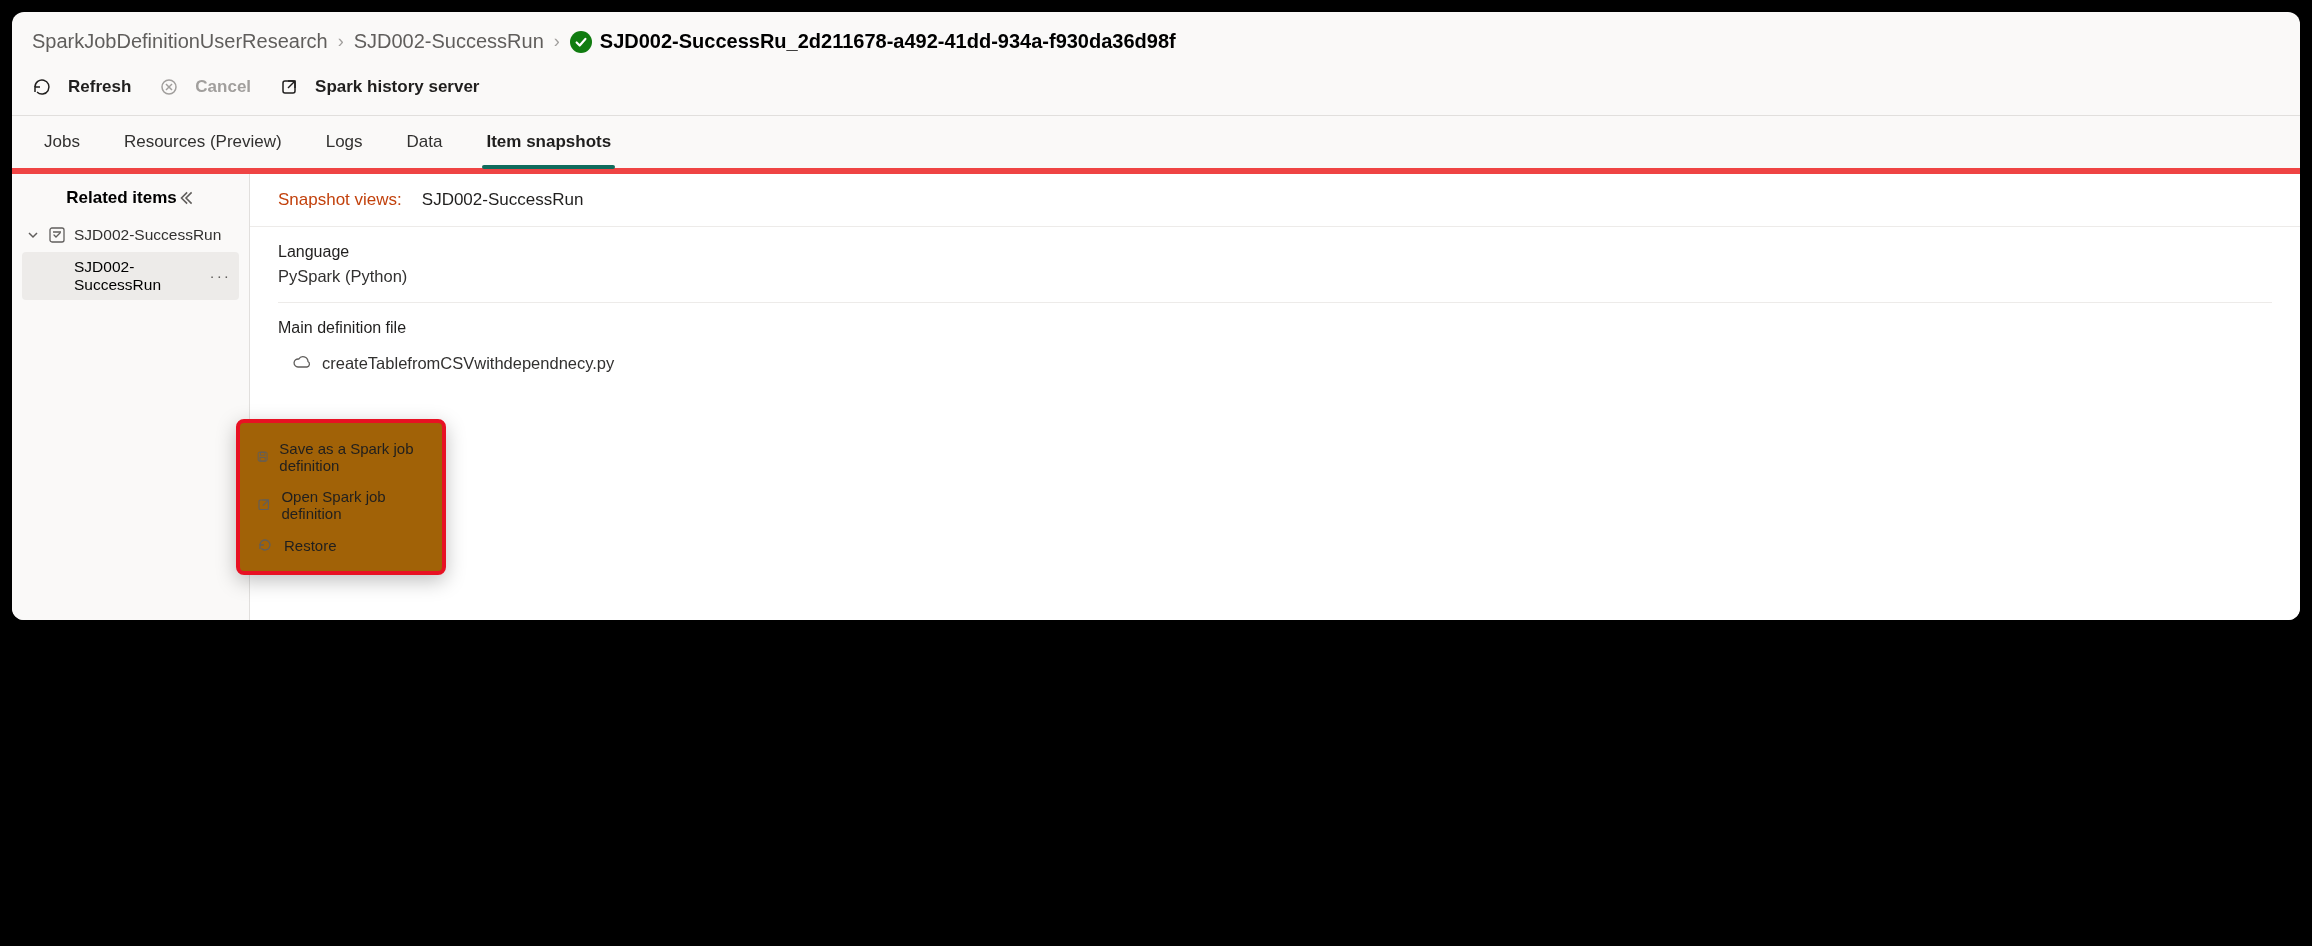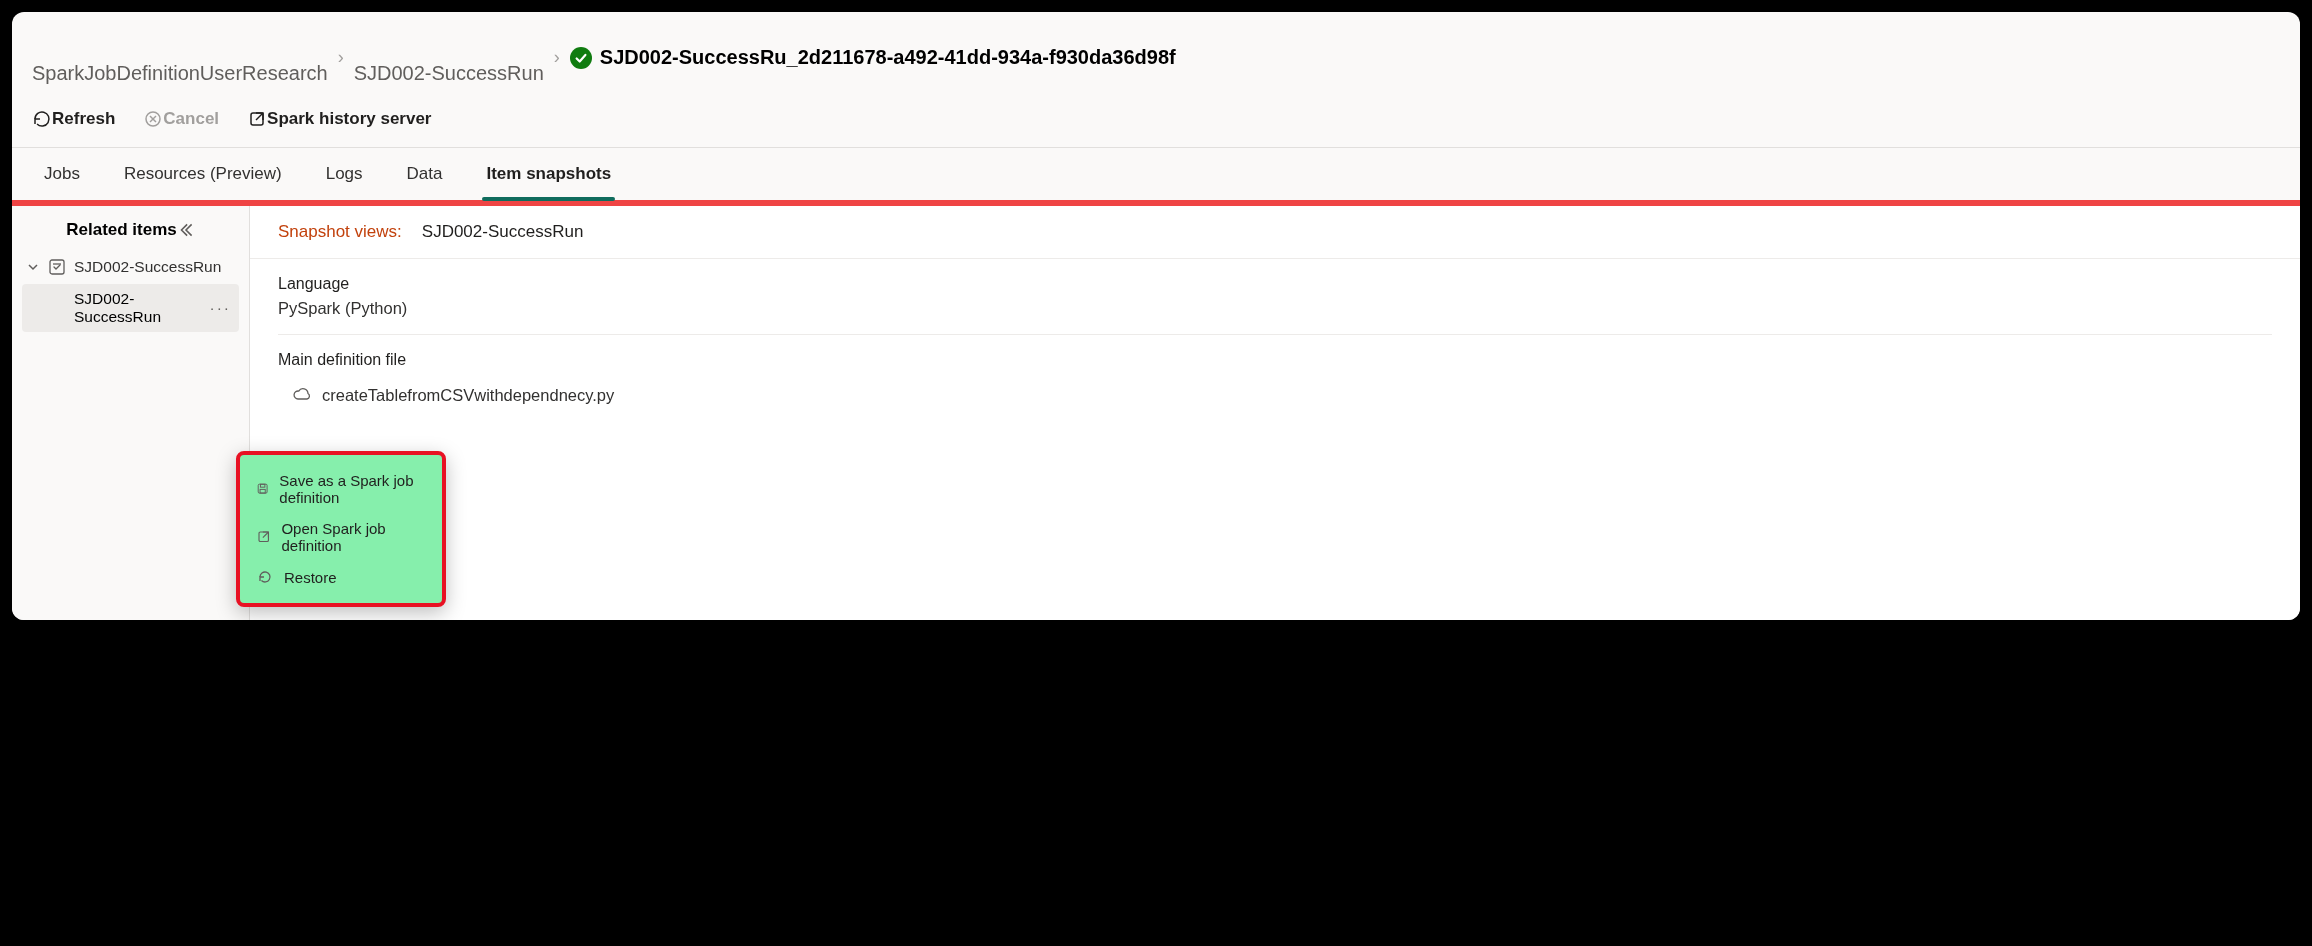--- a/index.html
+++ b/index.html
@@ -15,21 +15,21 @@
     flex-direction: column;
   }
   .breadcrumb {
     display: flex;
     align-items: center;
     gap: 10px;
     padding: 18px 20px 10px 20px;
     font-size: 20px;
     color: #605e5c;
   }
-  .breadcrumb .crumb { cursor: pointer; margin-top: 32px; }
+  .breadcrumb .crumb { cursor: pointer; }
   .breadcrumb .sep { color: #a19f9d; font-size: 18px; }
   .breadcrumb .current {
     font-weight: 700;
     color: #000000;
     display: flex;
     align-items: center;
     gap: 8px;
   }
   .status-icon {
     width: 22px; height: 22px;
@@ -45,21 +45,21 @@
   .toolbar {
     display: flex;
     align-items: center;
     gap: 28px;
     padding: 14px 20px 18px 20px;
     border-bottom: 1px solid #e1dfdd;
   }
   .toolbar .tbtn {
     display: inline-flex;
     align-items: center;
-    gap: 0;
+    gap: 16px;
     font-size: 17px;
     color: #201f1e;
     cursor: pointer;
     font-weight: 600;
   }
   .toolbar .tbtn.disabled { color: #a19f9d; cursor: default; }
   .tbtn .ticon { width: 20px; height: 20px; display: inline-flex; align-items: center; justify-content: center; }
   .tabs {
     display: flex;
     gap: 36px;
@@ -147,21 +147,21 @@
   .detail-label { font-weight: 400; font-size: 16px; color: #201f1e; margin-bottom: 6px; }
   .detail-value { font-size: 16.5px; color: #323130; margin-bottom: 2px; }
   .detail-divider { border-top: 1px solid #edebe9; margin: 14px 28px 0 28px; }
   .file-row { display: flex; align-items: center; gap: 10px; padding: 10px 41px 0 42px; font-size: 16.5px; color: #323130; }
   .file-row .ficon { width: 20px; height: 20px; display:inline-flex; align-items:center; justify-content:center; color:#605e5c;}
   
   .context-menu {
     position: absolute;
     left: 224px;
     top: 245px;
-    background: #86efac;
+    background: #a16207;
     border-radius: 8px;
     box-shadow: 0 6px 20px rgba(0,0,0,0.25);
     padding: 10px 10px;
     border: 4px solid #e81123;
     z-index: 50;
     width: 210px;
   }
   .menu-item {
     display: flex;
     align-items: center;

